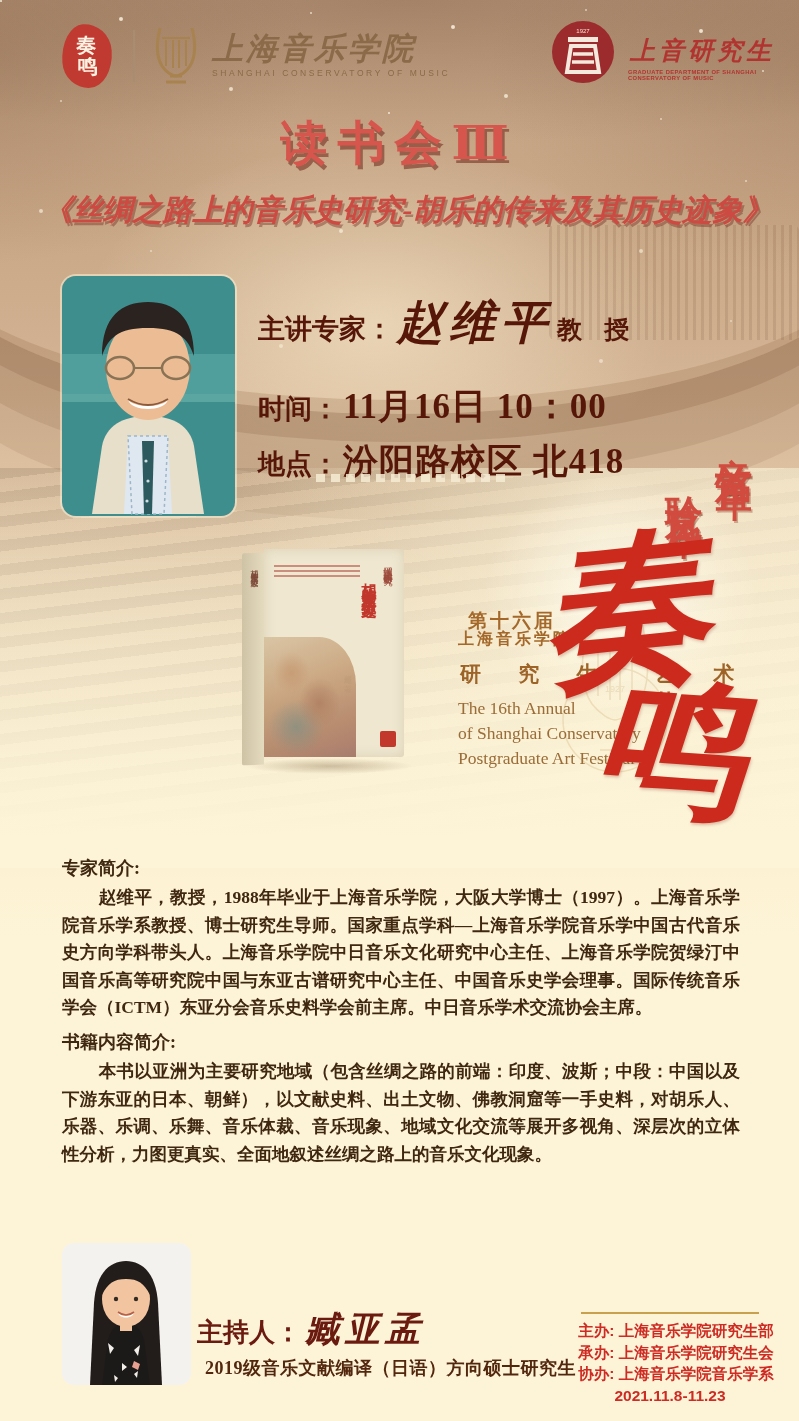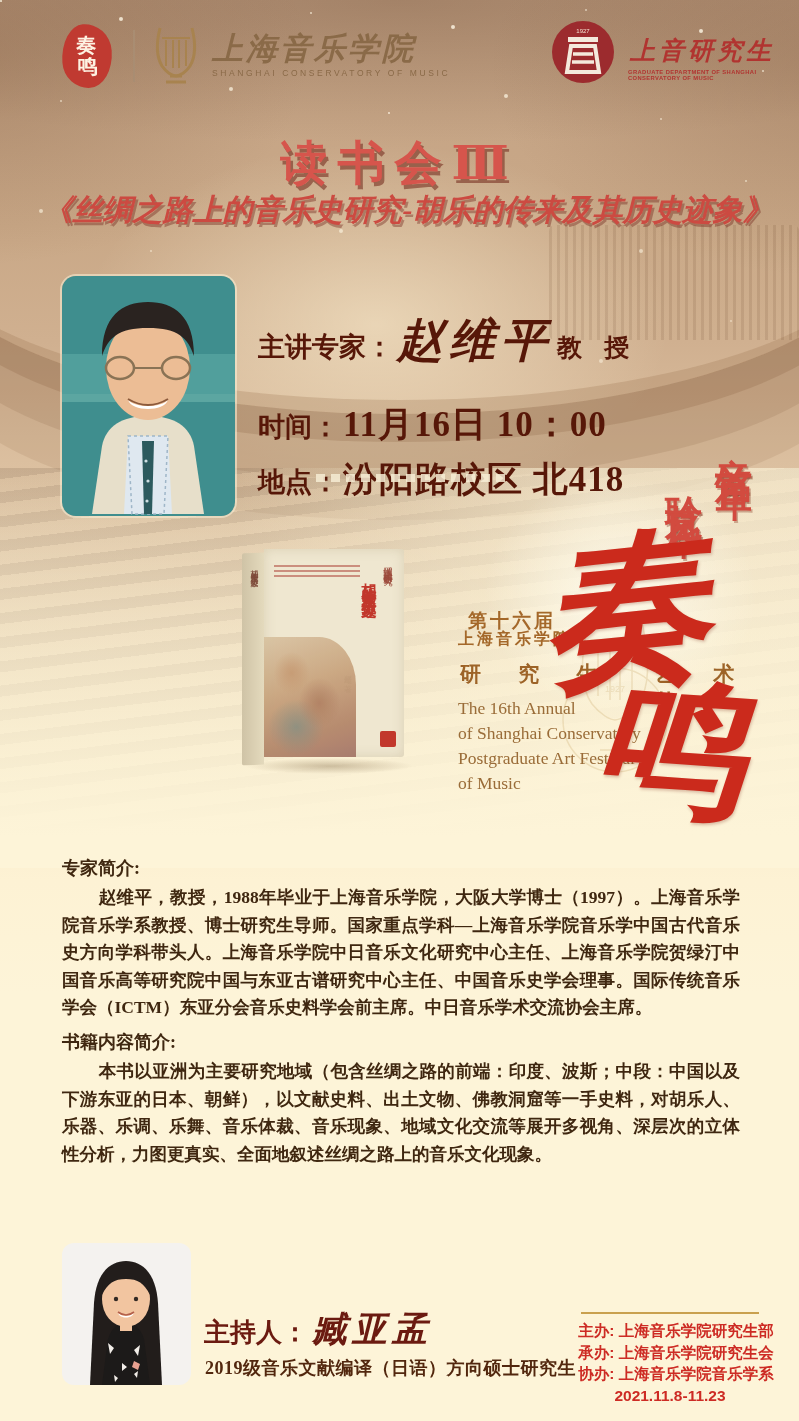--- a/index.html
+++ b/index.html
@@ -68,30 +68,30 @@
   .hdr-divider{position:absolute;left:133px;top:30px;width:2px;height:52px;background:#a98d72;}
   .hdr-lyre{position:absolute;left:152px;top:22px;width:48px;height:64px;}
   .hdr-cn{position:absolute;left:212px;top:28px;font-size:31px;color:#8a6a48;letter-spacing:3px;
     font-weight:bold;font-style:italic;}
   .hdr-en{position:absolute;left:212px;top:68px;font-size:8.5px;color:#8a6a48;letter-spacing:2.6px;font-family:"Liberation Sans",sans-serif;text-align:right;}
   .hdr-seal-right{position:absolute;left:551px;top:20px;width:64px;height:64px;}
   .hdr-grad-cn{position:absolute;left:630px;top:34px;font-size:25px;color:#b13430;letter-spacing:4px;font-weight:bold;font-style:italic;}
   .hdr-grad-en{position:absolute;left:628px;top:69px;width:160px;font-size:5.8px;color:#b13430;letter-spacing:.4px;
     font-family:"Liberation Sans",sans-serif;font-weight:bold;}
   
-  .title{position:absolute;left:0;top:132px;width:799px;text-align:center;
+  .title{position:absolute;left:0;top:112px;width:799px;text-align:center;
     font-size:47px;font-weight:bold;color:#d6554c;letter-spacing:10px;
     text-shadow:2.5px 3.5px 0 rgba(112,36,24,.55);}
   .subtitle{position:absolute;left:8px;top:190px;width:799px;text-align:center;
     font-size:30px;font-weight:bold;font-style:italic;color:#cc4a41;letter-spacing:0px;
     text-shadow:2px 2.5px 0 rgba(112,36,24,.4);}
   
   .photo-speaker{position:absolute;left:62px;top:276px;width:173px;height:240px;border-radius:14px;
     overflow:hidden;box-shadow:0 0 0 2px rgba(250,240,215,.55);}
-  .info{color:#571708;margin-top:18px;}
+  .info{color:#571708;}
   .line-speaker{position:absolute;left:258px;top:292px;width:520px;}
   .lbl{font-size:27px;font-weight:bold;color:#571708;}
   .speaker-name{font-size:46px;font-weight:bold;font-style:italic;color:#571708;letter-spacing:6px;}
   .speaker-title{font-size:25px;font-weight:bold;color:#571708;letter-spacing:8px;}
   .line-time{position:absolute;left:258px;top:383px;}
   .big-val{font-size:35px;font-weight:bold;color:#571708;letter-spacing:1px;}
   .line-venue{position:absolute;left:258px;top:438px;}
   .dash-row{position:absolute;left:316px;top:474px;display:flex;gap:6px;}
   .dash-row i{width:9px;height:8px;background:#f6ecd4;opacity:.85;display:block;}
   
@@ -136,21 +136,21 @@
   .slogan-right{left:708px;top:428px;}
   .slogan-left{left:658px;top:466px;}
   
   .sec-head{position:absolute;left:62px;width:300px;font-size:18px;font-weight:bold;color:#3f2710;}
   .sec-body{position:absolute;left:62px;width:678px;font-size:17.5px;line-height:27.5px;color:#3f2710;
     text-align:justify;text-indent:2.1em;font-weight:bold;}
   .h-expert{top:856px;} .b-expert{top:884px;}
   .h-book{top:1030px;} .b-book{top:1058px;}
   
   .photo-host{position:absolute;left:62px;top:1243px;width:129px;height:142px;border-radius:12px;overflow:hidden;}
-  .host-line{position:absolute;left:204px;top:1306px;}
+  .host-line{position:absolute;left:197px;top:1306px;}
   .host-lbl{font-size:26px;font-weight:bold;color:#6b1a10;}
   .host-name{font-size:35px;font-weight:bold;font-style:italic;color:#6b1a10;letter-spacing:5px;}
   .host-desc{position:absolute;left:205px;top:1356px;font-size:18px;font-weight:bold;color:#52270e;letter-spacing:.5px;}
   .org{position:absolute;left:565px;top:1312px;width:210px;text-align:center;
     font-family:"Liberation Sans",sans-serif;font-weight:bold;color:#cd2b24;font-size:15.5px;line-height:21.5px;}
   .org-rule{width:178px;height:2px;background:#c9a04e;margin:0 auto 6px auto;}
   .org div.l{text-align:center;padding-left:12px;}
 </style>
 </head>
 <body>
@@ -271,21 +271,20 @@
     </g>
   </svg>
   <div class="fest-cn1">第十六届</div>
   <div class="fest-cn2">上海音乐学院</div>
   <div class="fest-cn3">研 究 生</div>
   <div class="fest-cn4">艺 术 节</div>
   <div class="fest-en">
     <div>The 16th Annual</div>
     <div>of Shanghai Conservatory</div>
     <div>Postgraduate Art Festival</div>
-    <div>of Music</div>
   </div>
   <div class="callig callig-1">奏</div>
   <div class="callig callig-2">鸣</div>
   <div class="slogan slogan-right">音铭百年</div>
   <div class="slogan slogan-left">聆艺风华</div>
 
   <div class="sec-head h-expert">专家简介:</div>
   <div class="sec-body b-expert">赵维平，教授，1988年毕业于上海音乐学院，大阪大学博士（1997）。上海音乐学院音乐学系教授、博士研究生导师。国家重点学科—上海音乐学院音乐学中国古代音乐史方向学科带头人。上海音乐学院中日音乐文化研究中心主任、上海音乐学院贺绿汀中国音乐高等研究院中国与东亚古谱研究中心主任、中国音乐史学会理事。国际传统音乐学会（ICTM）东亚分会音乐史料学会前主席。中日音乐学术交流协会主席。</div>
   <div class="sec-head h-book">书籍内容简介:</div>
   <div class="sec-body b-book">本书以亚洲为主要研究地域（包含丝绸之路的前端：印度、波斯；中段：中国以及下游东亚的日本、朝鲜），以文献史料、出土文物、佛教洞窟等一手史料，对胡乐人、乐器、乐调、乐舞、音乐体裁、音乐现象、地域文化交流等展开多视角、深层次的立体性分析，力图更真实、全面地叙述丝绸之路上的音乐文化现象。</div>

